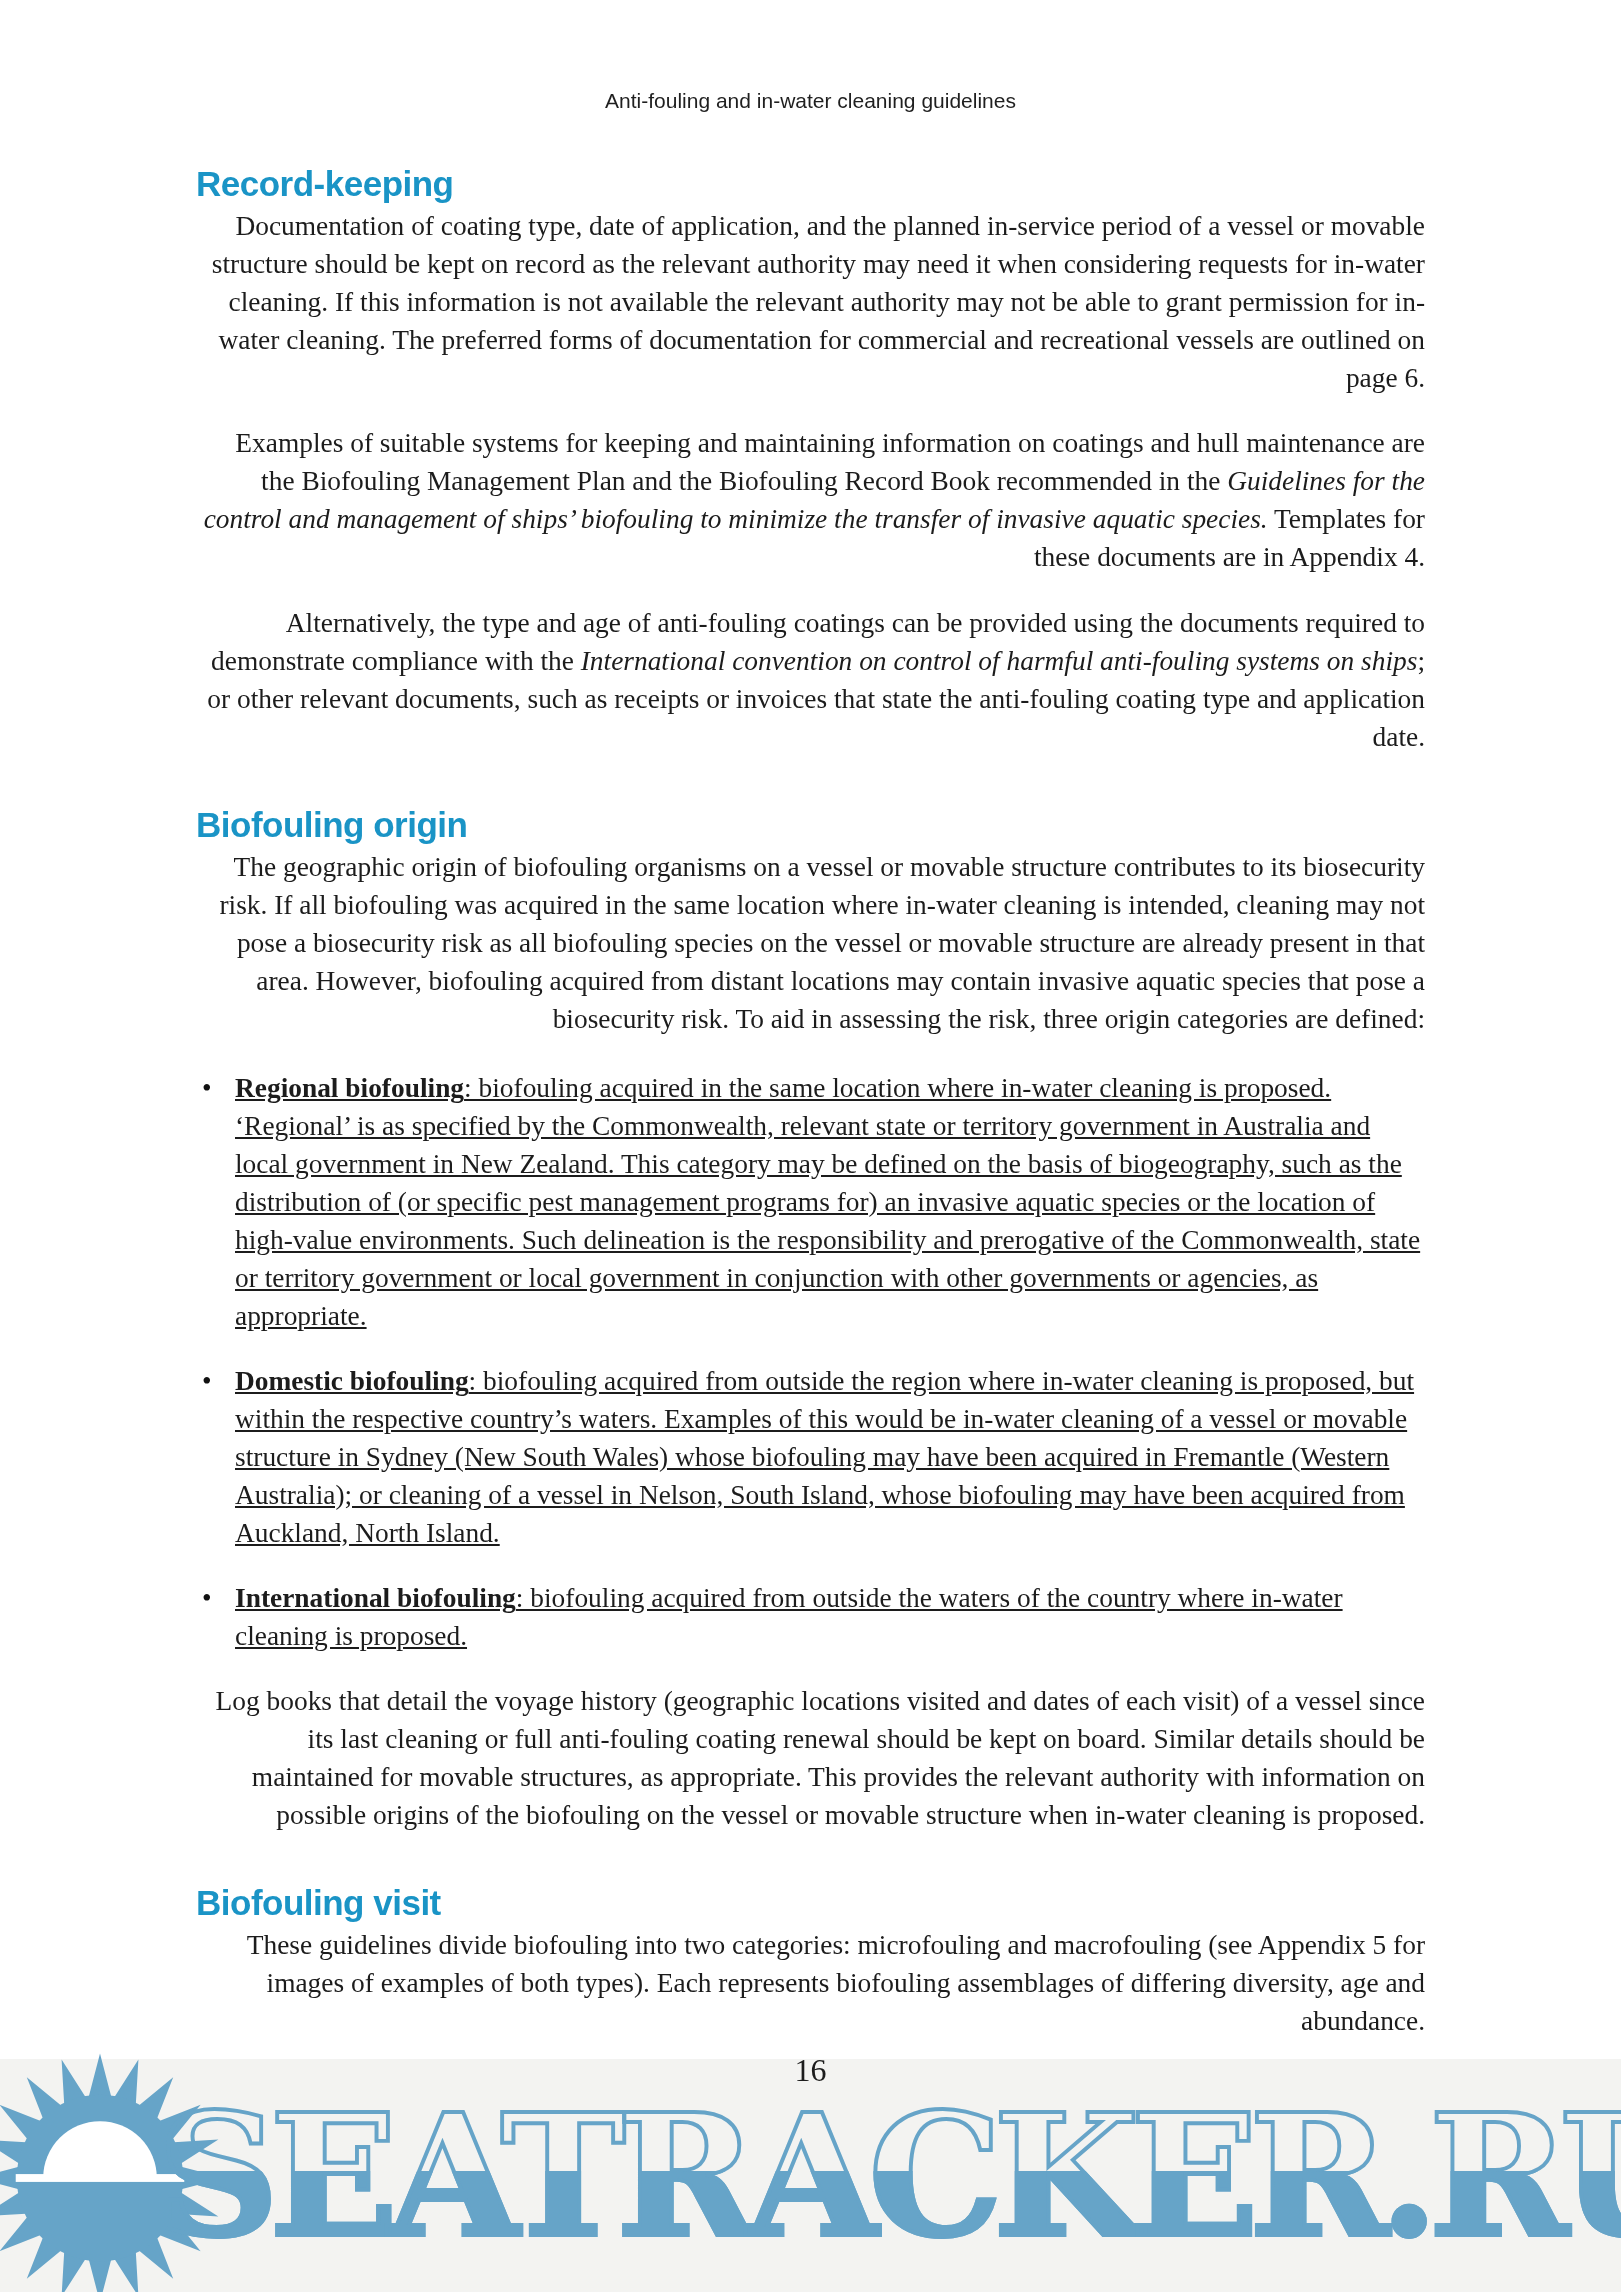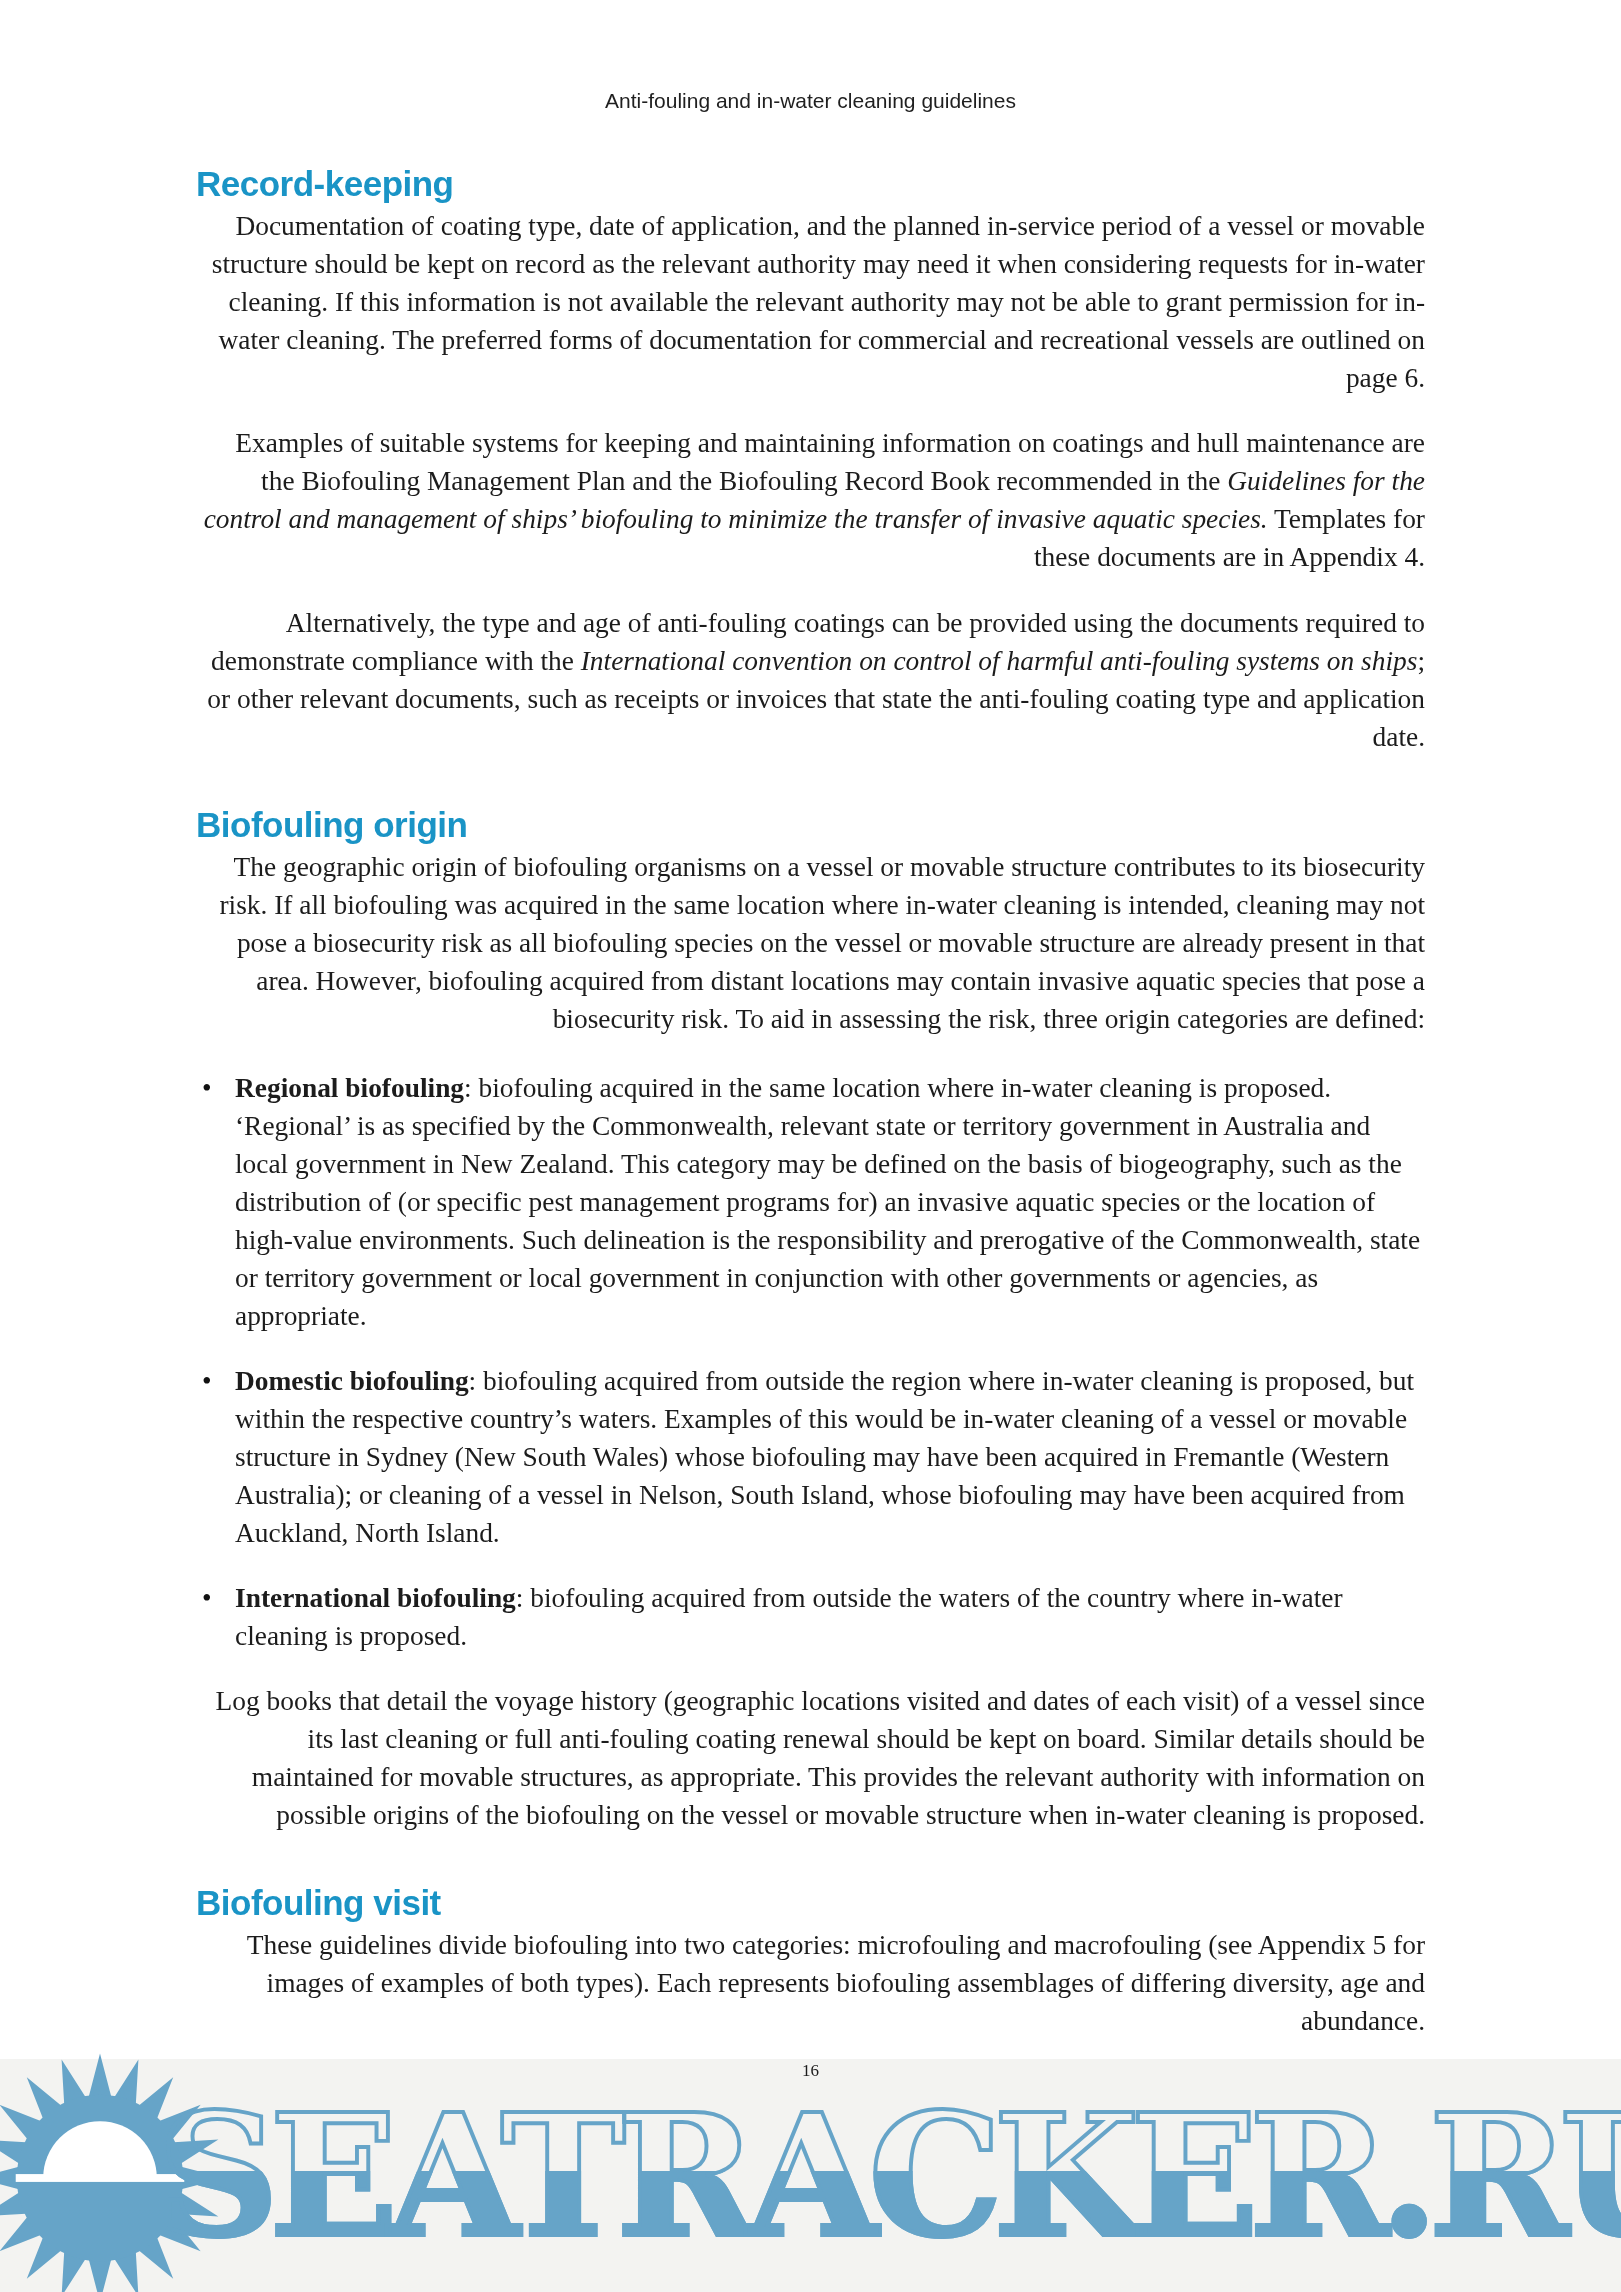--- a/index.html
+++ b/index.html
@@ -55,40 +55,40 @@
     font-weight:bold;
     font-size:35px; line-height:39px;
     color:var(--heading-color, #1a94c6);
     margin:49px 0 0 0;
     letter-spacing:-0.5px;
   }
 
   p { font-size:27.4px; line-height:38px; margin:27.4px 0 0 0;text-align:right; }
   p.tight { margin-top:3.9px; }
 
-  ul.bullets { list-style:none; margin:31px 0 0 0; padding:0; }
+  ul.bullets { list-style:none; margin:31px 0 0 0; padding:0;text-decoration:underline; }
   ul.bullets li {
     position:relative;
     padding-left:39px;
     margin-top:27px;
     font-size:27.4px; line-height:38px;
   }
   ul.bullets li:first-child { margin-top:0; }
   ul.bullets li::before {
     content:"\2022";
     position:absolute; left:5.9px; top:0;
     font-size:27.4px; line-height:38px; color:#111;
   }
 
   em { font-style:italic; }
   strong { font-weight:bold; }
 
   .page-number {
     text-align:center;
-    font-size:17px; line-height:29px;
+    font-size:32px; line-height:29px;
     margin-top:15.7px;
   }
 </style>
 </head>
 <body>
 
 <div class="page">
 
   <div class="wm-band"></div>
 

